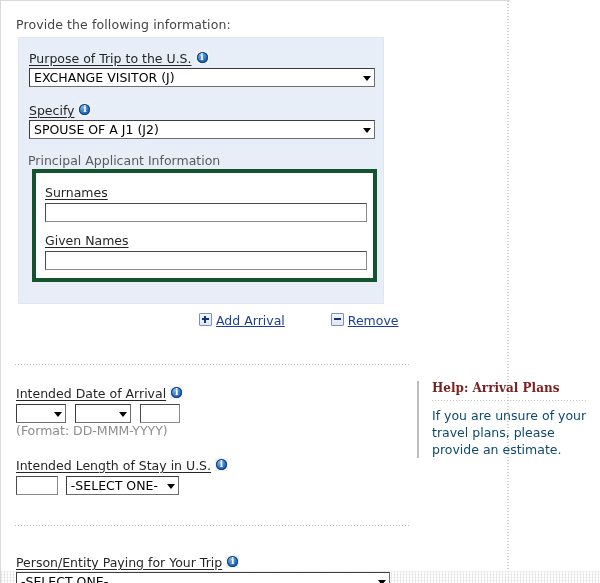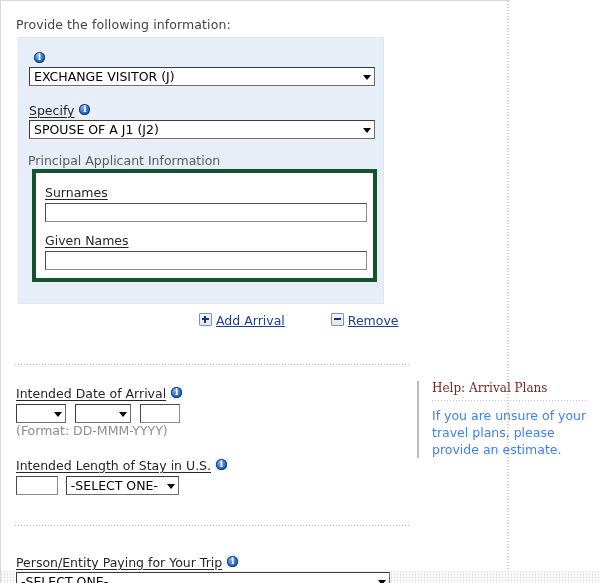--- a/index.html
+++ b/index.html
@@ -206,34 +206,34 @@
   .help {
     position: absolute;
     left: 416px; top: 380px;
     width: 170px;
     border-left: 2px solid #bdbdbd;
     padding-left: 13px;
     box-sizing: border-box;
   }
   .help-title {
     font-family: "DejaVu Serif", serif;
-    font-weight: normal;
+    font-weight: bold;
     font-size: 12px;
     color: #7b1f1f;
     white-space: nowrap;
   }
   .help-sep {
     margin: 5px 0 6px 0;
     height: 1px;
     background-image: linear-gradient(to right, #c6c6c6 1px, transparent 1px);
     background-size: 3px 1px;
   }
   .help-body {
     font-size: 12.5px;
-    color: #3b82f6;
+    color: #0c4a6e;
     line-height: 17px;
   }
 
   .format-note {
     position: absolute;
     font-size: 12.5px;
     color: #8d8d8d;
   }
 </style>
 </head>
@@ -242,21 +242,21 @@
 <div class="page-frame">
 
   <div class="edge-dots-right"></div>
   <div class="edge-dots-bottom"></div>
 
   <div class="intro">Provide the following information:</div>
 
   <div class="group-panel">
 
     <div class="field-block" style="left:10px; top:13px; width:346px;">
-      <span class="info-icon"><span class="i">i</span></span>
+      <label class="fld">Purpose of Trip to the U.S.</label><span class="info-icon"><span class="i">i</span></span>
       <div class="sel" style="width:346px; margin-top:2px;">
         <span>EXCHANGE VISITOR (J)</span>
         <span class="arrow"></span>
       </div>
     </div>
 
     <div class="field-block" style="left:10px; top:65px; width:346px;">
       <label class="fld">Specify</label><span class="info-icon"><span class="i">i</span></span>
       <div class="sel" style="width:346px; margin-top:2px;">
         <span>SPOUSE OF A J1 (J2)</span>

